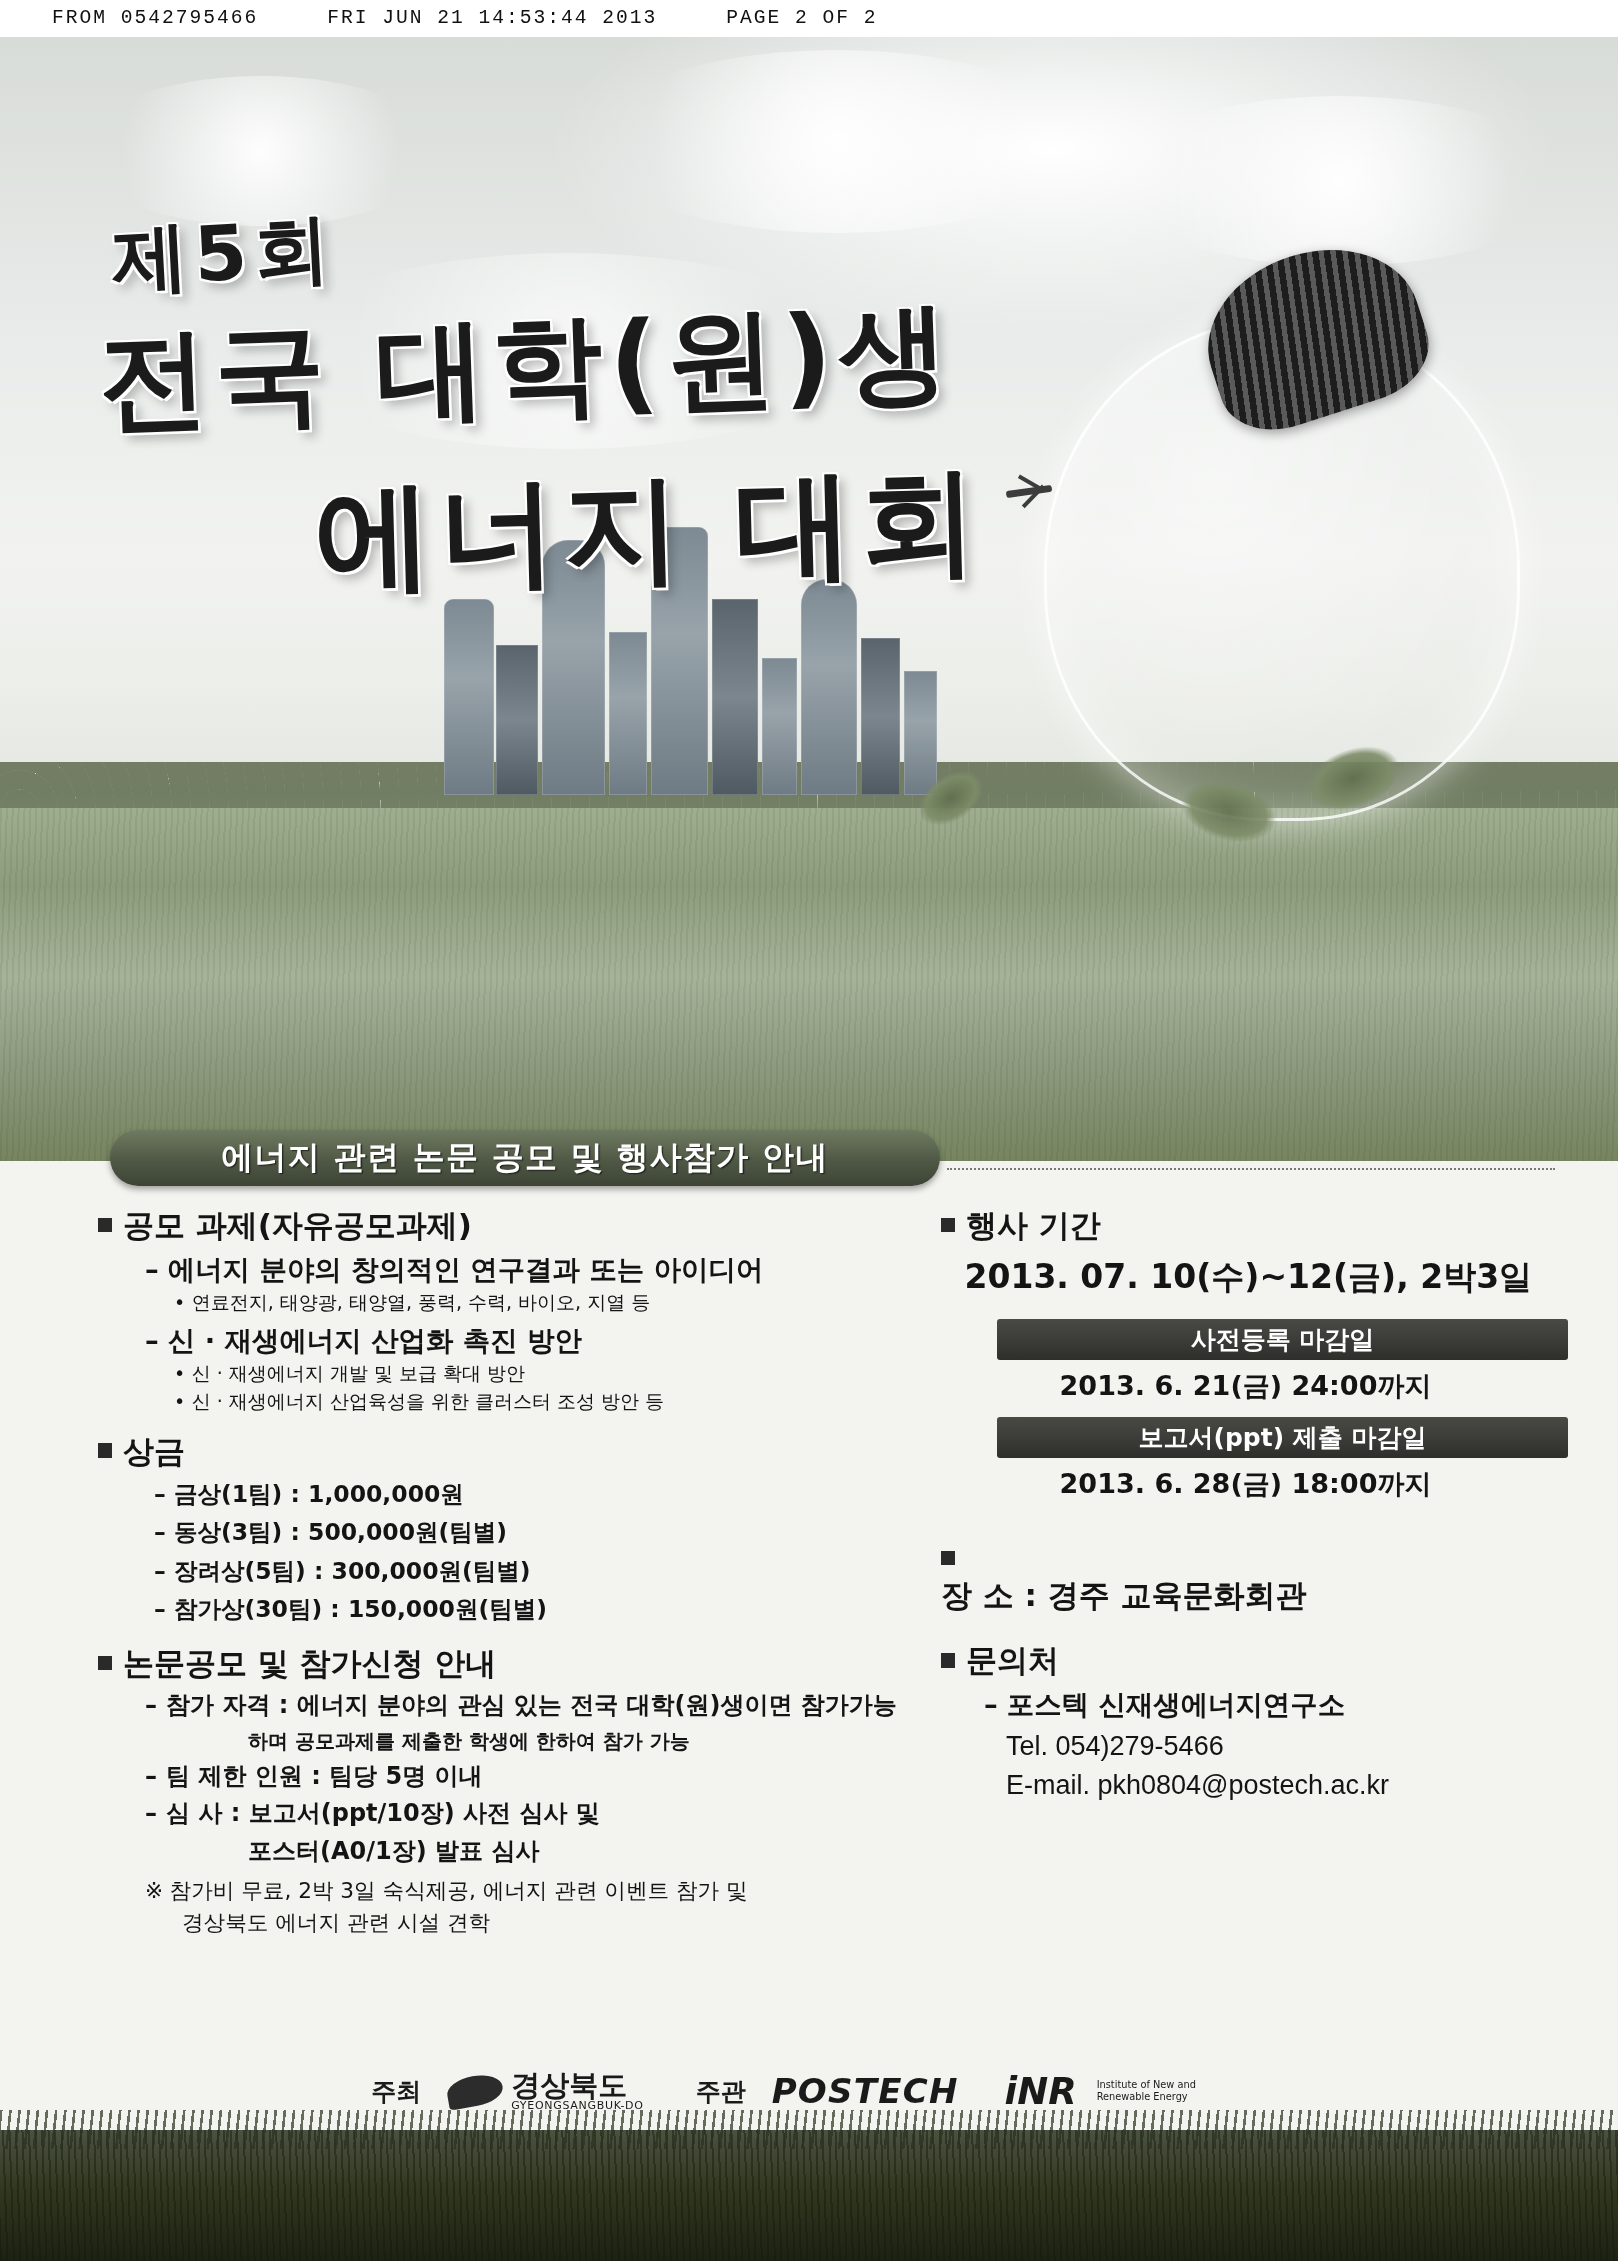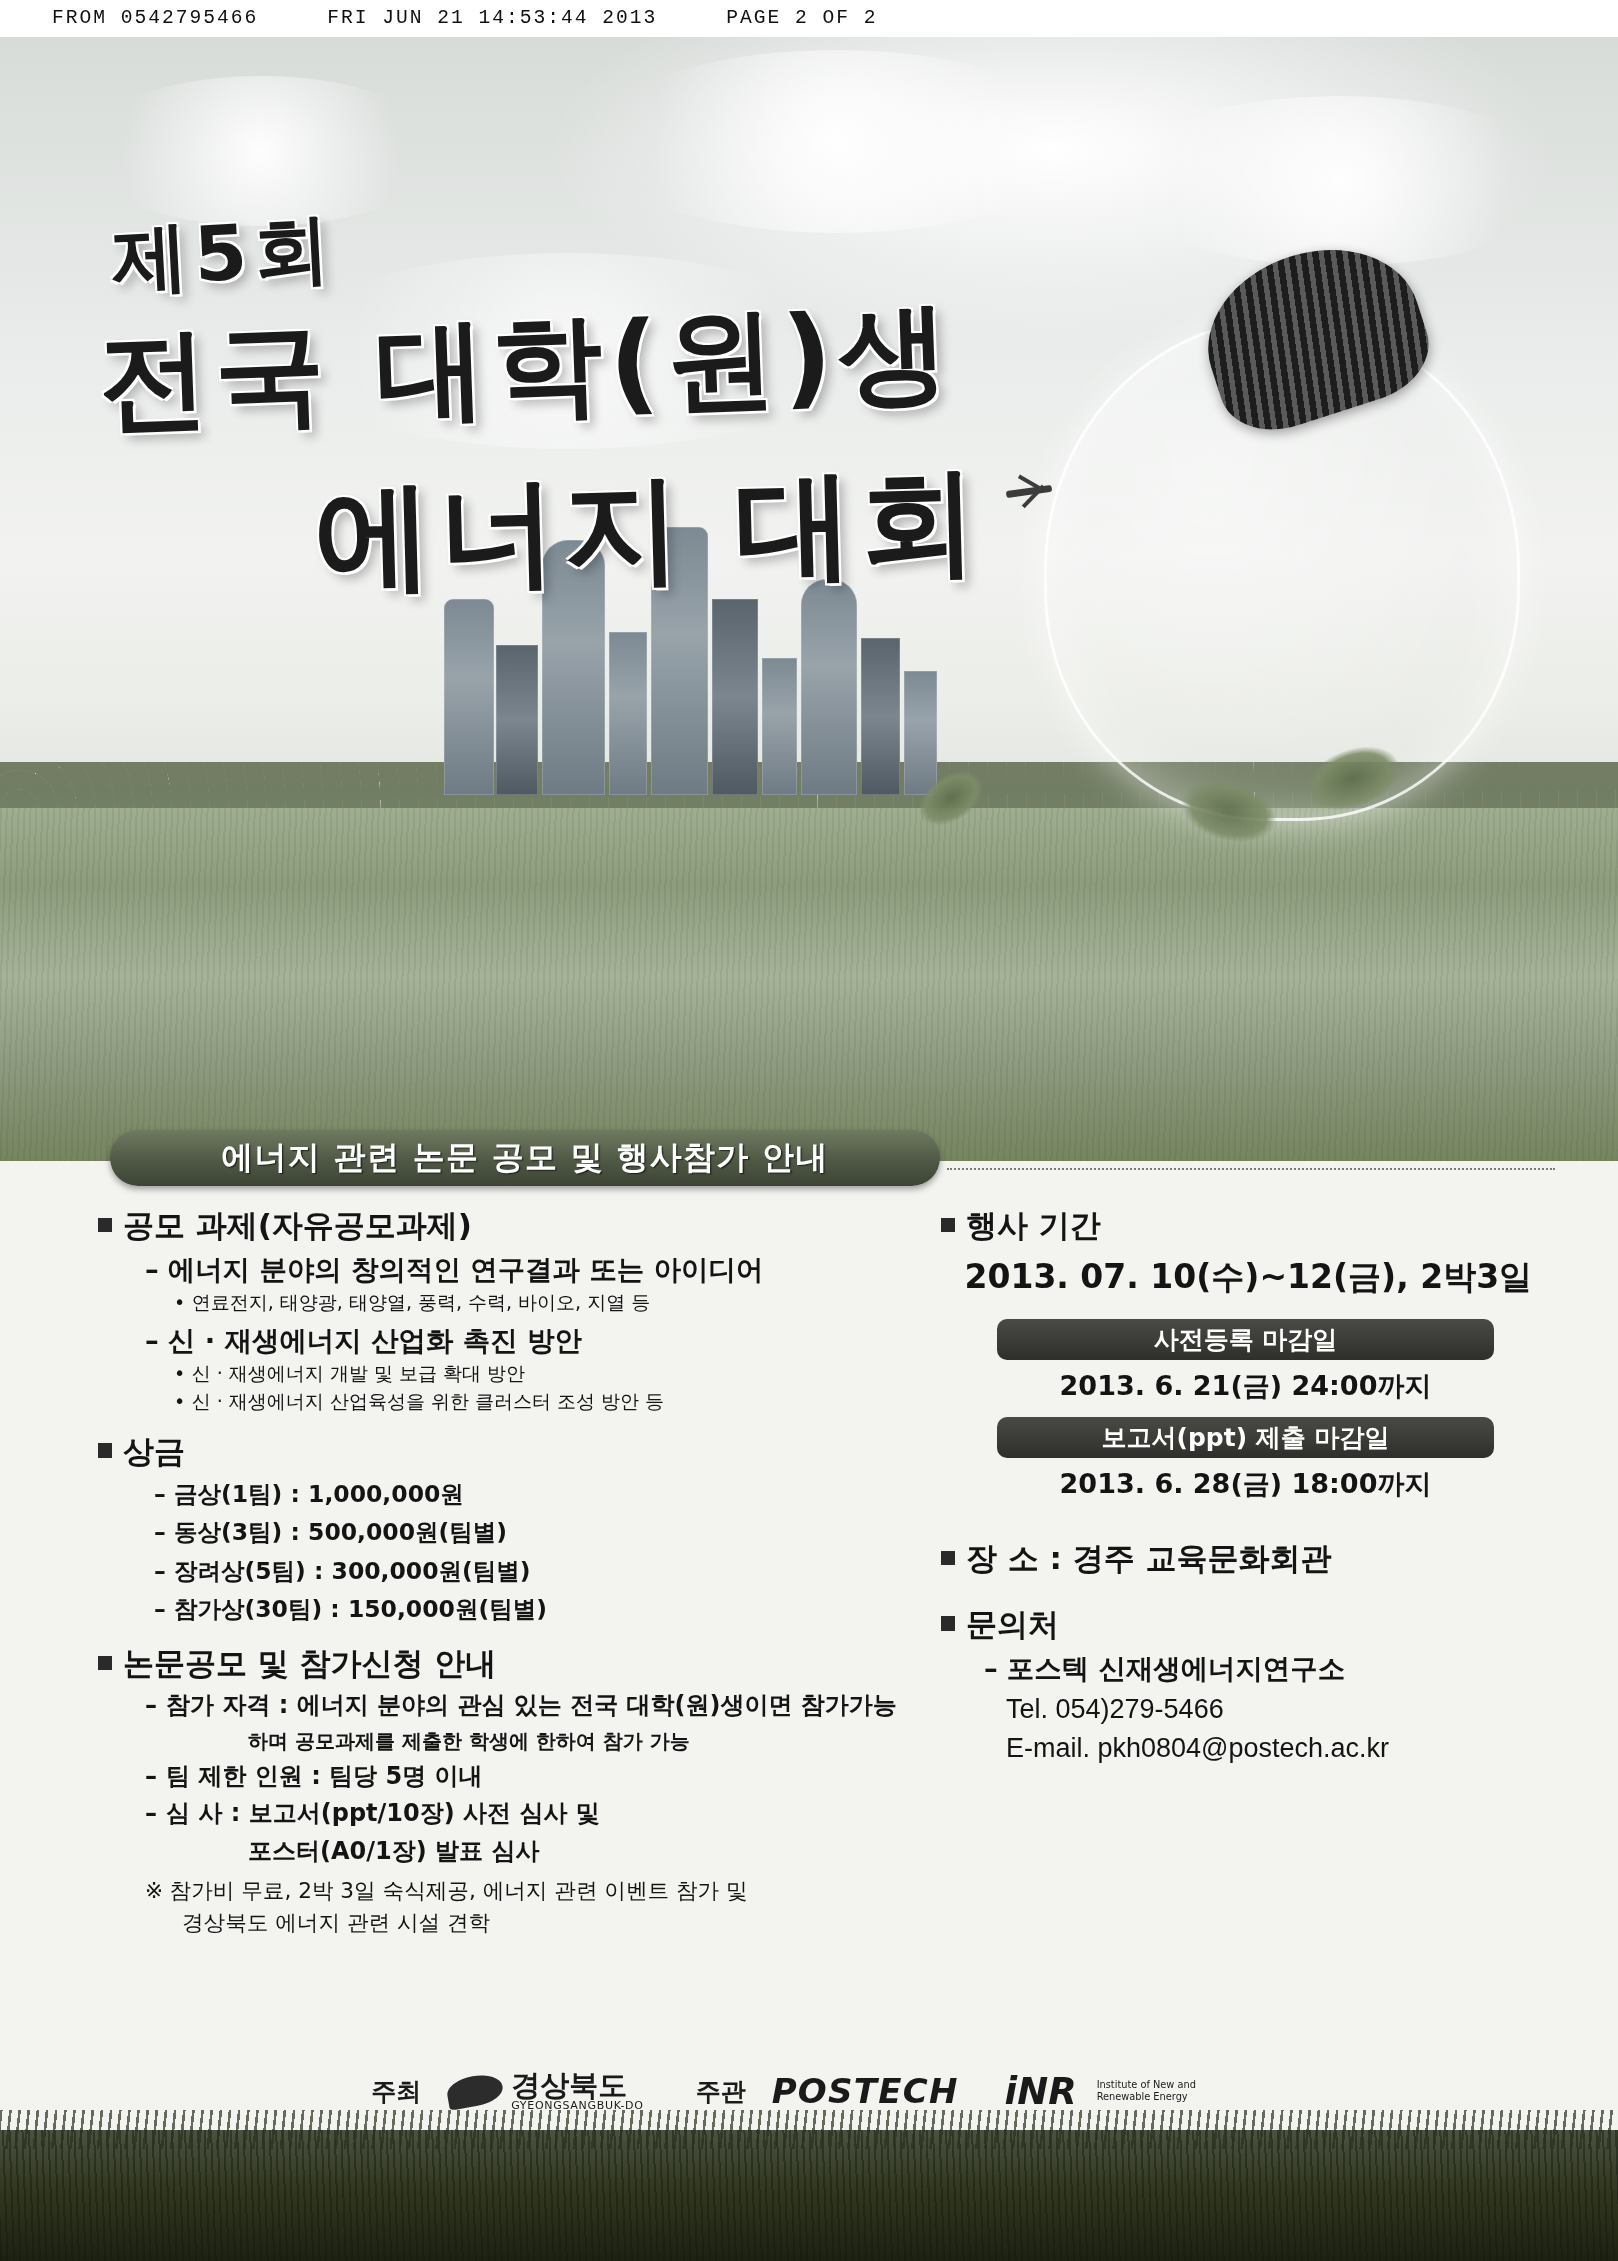--- a/index.html
+++ b/index.html
@@ -274,30 +274,30 @@
 
   
   .big-date {
     font-size: 33px;
     font-weight: bold;
     margin: 9.1px 0 19.6px 23.5px;
     letter-spacing: 0px;
   }
   .dark-bar {
     margin: 11.8px 0 0 56px;
-    width: 497px;
+    width: 571px;
     height: 41px;
     background: linear-gradient(180deg, #4a4a45 0%, #2e2e2b 100%);
     color: #fff;
     display: flex;
     align-items: center;
     justify-content: center;
     font-size: 25px;
     font-weight: bold;
-    border-radius: 10px;
+    border-radius: 3px;
   }
   .bar-sub {
     margin: 7.8px 0 13px 56px;
     width: 497px;
     text-align: center;
     font-size: 27px;
     font-weight: bold;
   }
   .contact-line {
     font-size: 27px;
@@ -452,21 +452,21 @@
   </div>
   <div class="big-date">2013. 07. 10(수)~12(금), 2박3일</div>
 
 
   <div class="dark-bar">사전등록 마감일</div>
   <div class="bar-sub">2013. 6. 21(금) 24:00까지</div>
 
   <div class="dark-bar">보고서(ppt) 제출 마감일</div>
   <div class="bar-sub">2013. 6. 28(금) 18:00까지</div>
 
-  <div class="sec" style="margin-top:37px;">
+  <div class="sec" style="margin-top:37px;flex-direction:column;">
     <div class="sq"></div>
     <div class="sec-title">장 소 : 경주 교육문화회관</div>
   </div>
 
   <div class="sec" style="margin-top:26px;">
     <div class="sq"></div>
     <div class="sec-title">문의처</div>
   </div>
   <div class="lvl1" style="margin-left:43px;"><span class="dash">–</span><span>포스텍 신재생에너지연구소</span></div>
   <div class="contact-line">Tel. 054)279-5466</div>

